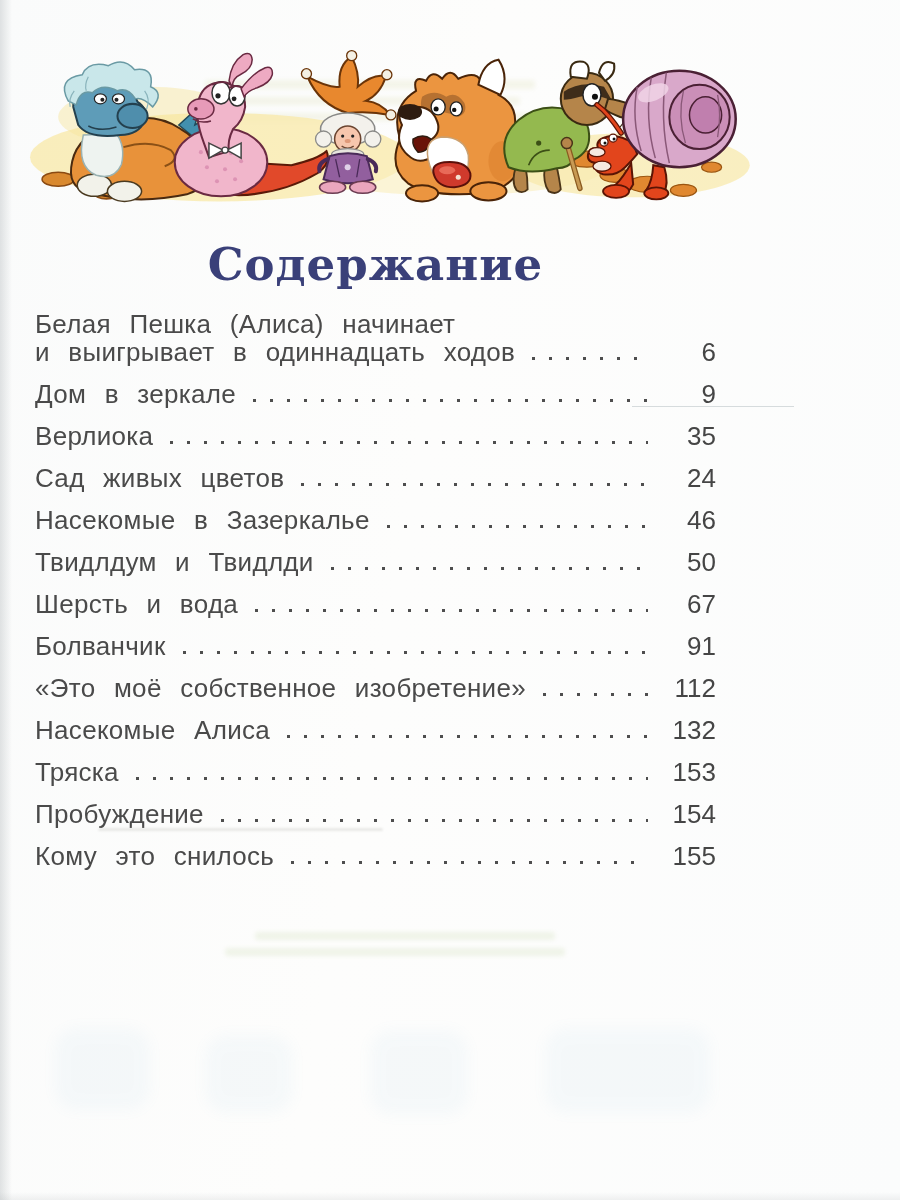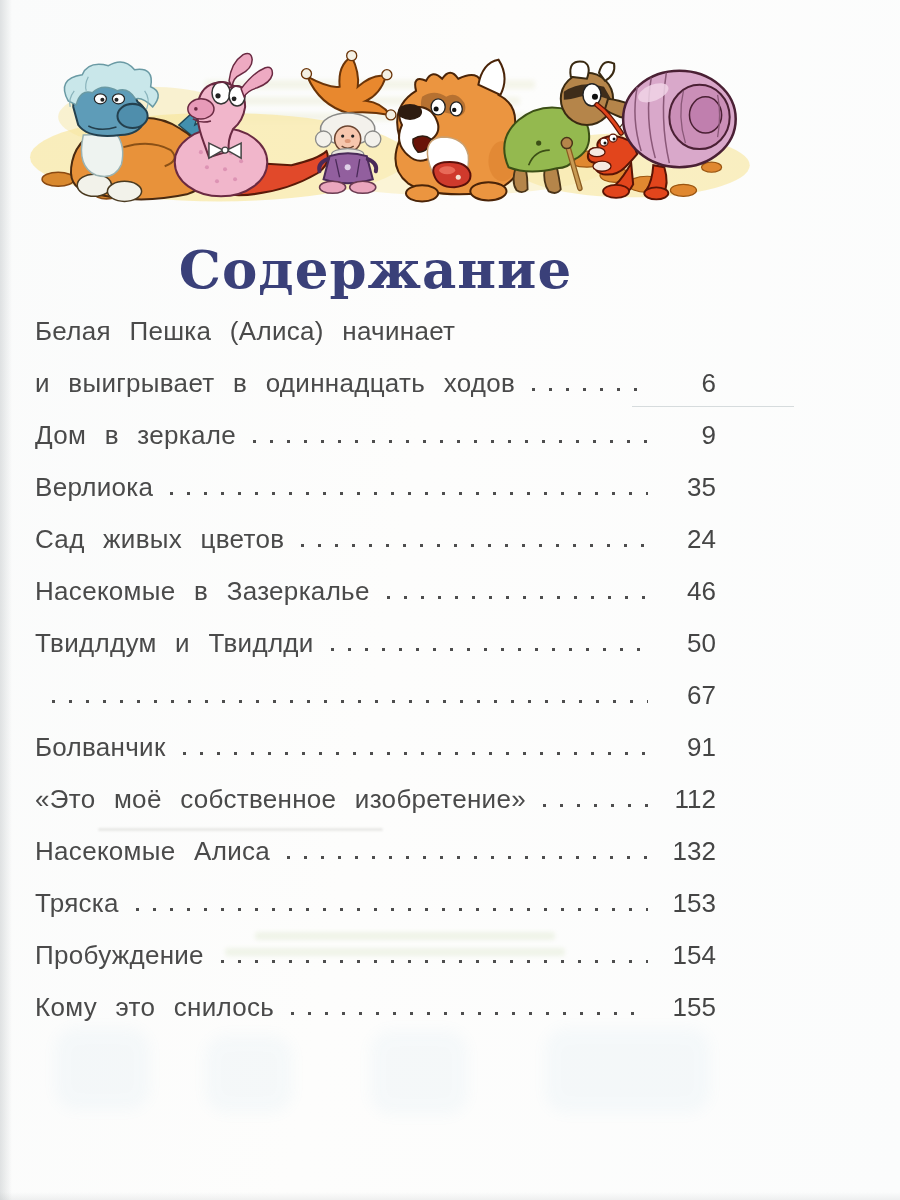--- a/index.html
+++ b/index.html
@@ -7,28 +7,28 @@
   .page{position:relative;width:900px;height:1200px;overflow:hidden;
         background:linear-gradient(100deg,#fafbfb 0%,#fdfdfc 45%,#fbfcfc 100%);}
   .page::before{content:'';position:absolute;left:0;top:0;bottom:0;width:12px;pointer-events:none;
         background:linear-gradient(to right,rgba(110,120,126,.20),rgba(110,120,126,0));}
   .page::after{content:'';position:absolute;left:0;right:0;bottom:0;height:8px;pointer-events:none;
         background:linear-gradient(to top,rgba(120,128,132,.10),rgba(120,128,132,0));}
 
   .illustration{position:absolute;left:28px;top:46px;width:764px;height:162px;}
 
   .page-title{position:absolute;left:35px;top:238px;width:681px;text-align:center;
-        font-family:"DejaVu Serif","Liberation Serif",serif;font-weight:bold;font-size:53px;
+        font-family:"DejaVu Serif","Liberation Serif",serif;font-weight:bold;font-size:45px;
         letter-spacing:1px;color:#3a4079;}
 
-  .toc{position:absolute;left:35px;top:317px;width:681px;}
+  .toc{position:absolute;left:35px;top:310px;width:681px;}
   .toc-entry{margin-bottom:14px;}
   .toc-text{font-size:26px;color:#4a4a4a;word-spacing:11px;letter-spacing:.3px;
         line-height:28px;white-space:nowrap;display:block;}
-  .toc-row{display:flex;align-items:flex-start;margin-top:24px;}
+  .toc-row{display:flex;align-items:flex-start;}
   .toc-row .toc-text{display:inline-block;flex:none;}
   .leader{flex:1;height:28px;margin-left:10px;margin-right:16px;min-width:18px;
         background-image:radial-gradient(circle,#4e4e4e 1.6px,rgba(0,0,0,0) 2px);
         background-size:17px 5px;background-repeat:repeat-x;
         background-position:0 calc(100% - 5px);}
   .pagenum{font-size:26px;color:#454545;min-width:52px;text-align:right;line-height:28px;flex:none;}
 
   
   .artifact{position:absolute;pointer-events:none;}
   .bleed-line{background:#c9cc8e;opacity:.16;filter:blur(2px);border-radius:3px;}
@@ -241,20 +241,21 @@
       </div>
       <div class="toc-entry">
         <div class="toc-row">
           <span class="toc-text">Твидлдум и Твидлди</span>
           <span class="leader"></span>
           <span class="pagenum">50</span>
         </div>
       </div>
       <div class="toc-entry">
         <div class="toc-row">
+          <span class="toc-text">Шерсть и вода</span>
           <span class="leader"></span>
           <span class="pagenum">67</span>
         </div>
       </div>
       <div class="toc-entry">
         <div class="toc-row">
           <span class="toc-text">Болванчик</span>
           <span class="leader"></span>
           <span class="pagenum">91</span>
         </div>

